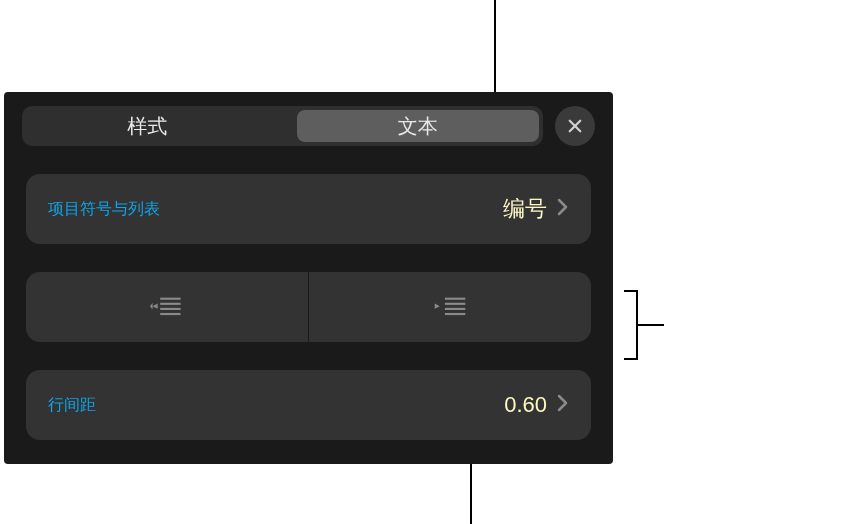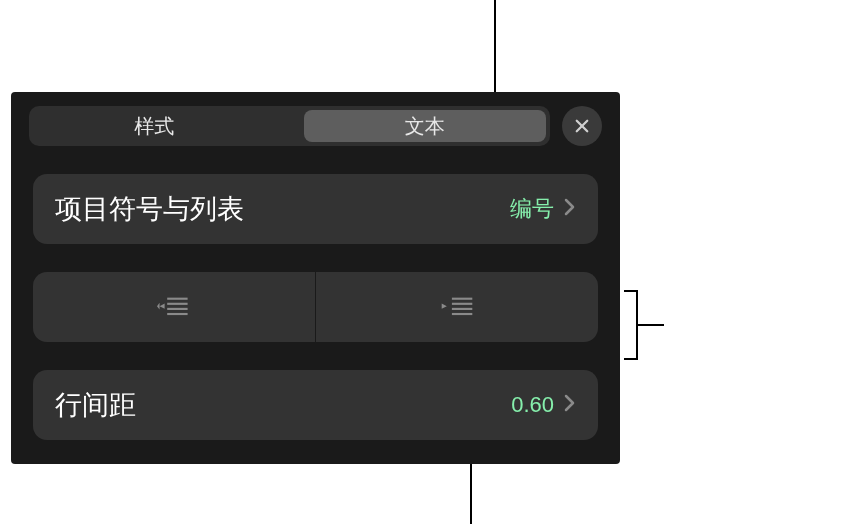--- a/index.html
+++ b/index.html
@@ -9,21 +9,21 @@
     }
     body {
       width: 857px;
       height: 524px;
       background: #ffffff;
       font-family: -apple-system, "Helvetica Neue", sans-serif;
       position: relative;
     }
     .panel {
       position: absolute;
-      left: 11px;
+      left: 4px;
       top: 92px;
       width: 609px;
       height: 372px;
       background: #1a1a1a;
       border-radius: 4px;
       overflow: hidden;
     }
     .tabs-row {
       display: flex;
       align-items: center;
@@ -79,26 +79,26 @@
       background: #333333;
       border-radius: 14px;
       height: 70px;
       display: flex;
       align-items: center;
       padding: 0 22px;
       cursor: pointer;
     }
     .section-row .label {
       flex: 1;
-      font-size: 27px;
-      color: #ffffff;
+      font-size: 16px;
+      color: #0ea5e9;
     }
     .section-row .value {
       font-size: 22px;
-      color: #86efac;
+      color: #fef9c3;
       margin-right: 10px;
     }
     .section-row .chevron {
       color: #8a8a8a;
     }
     .indent-row {
       margin: 28px 22px 0 22px;
       background: #333333;
       border-radius: 14px;
       height: 70px;

